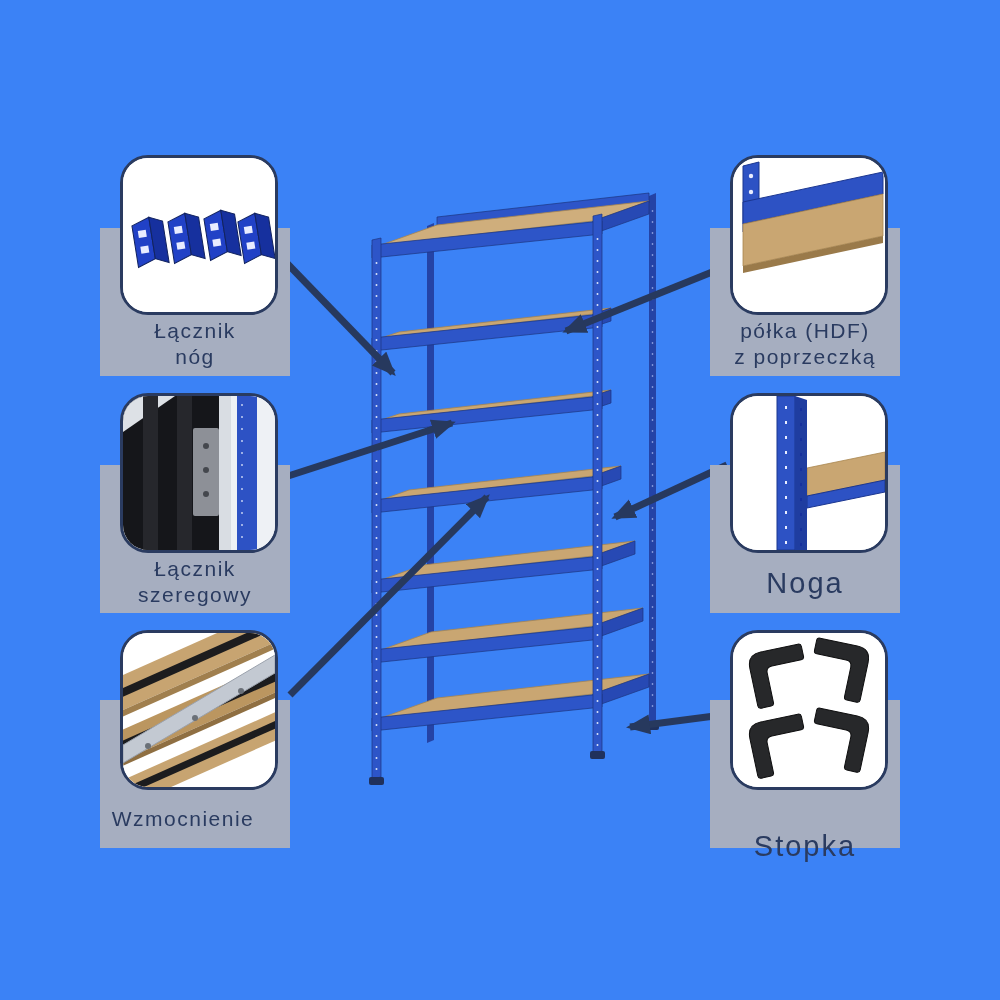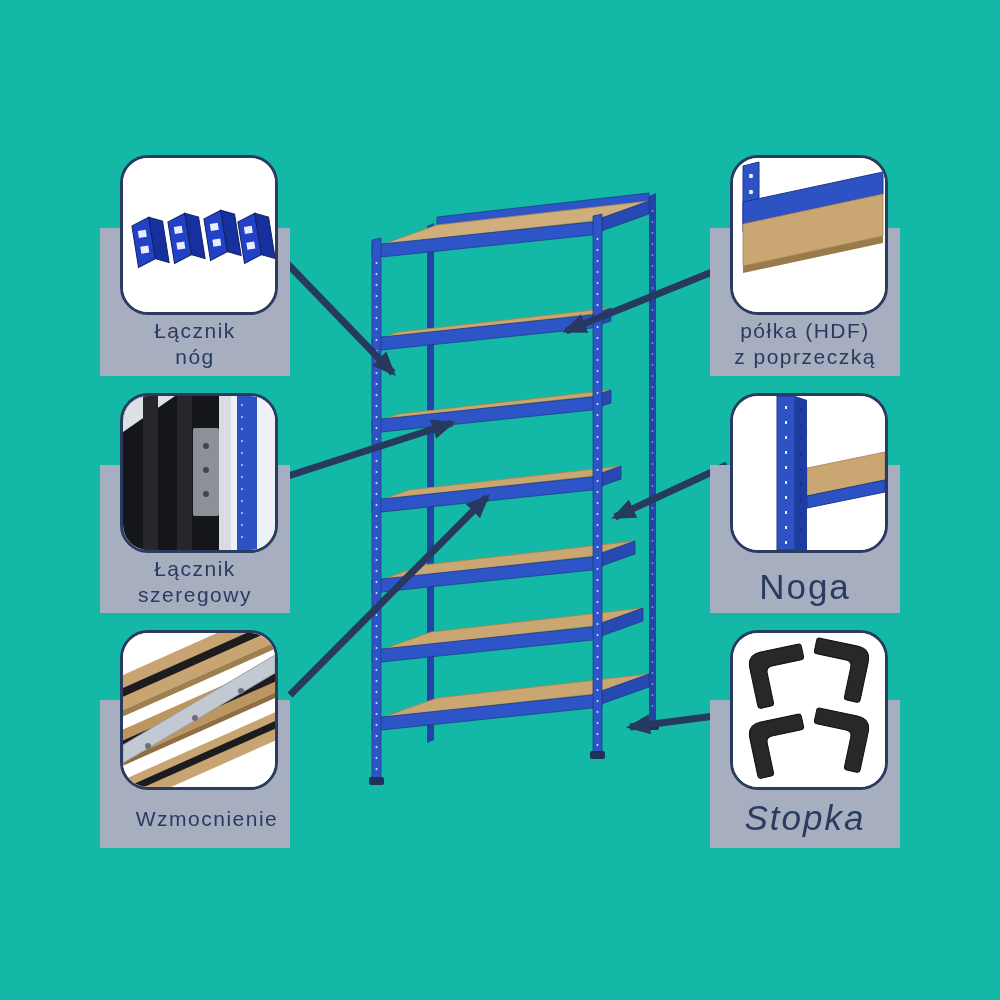--- a/index.html
+++ b/index.html
@@ -1,35 +1,35 @@
 <!DOCTYPE html>
 <html><head>
 <meta charset="utf-8">
 <style>
   * { margin:0; padding:0; box-sizing:border-box; }
   html,body { background:#ffffff; }
   body { width:1000px; height:1000px; font-family:"Liberation Sans", sans-serif; }
-  #stage { position:relative; width:1000px; height:1000px; background:#14b8a6; overflow:hidden; }
+  #stage { position:relative; width:1000px; height:1000px; background:#3b82f6; overflow:hidden; }
   #scene { position:absolute; left:0; top:0; width:1000px; height:1000px; }
   .label-bg {
     position:absolute; width:190px; height:148px;
     background:#A6AEC0;
   }
   .thumb {
     position:absolute; width:158px; height:160px;
     background:#ffffff; border:3px solid #2A3B60; border-radius:28px;
     overflow:hidden;
   }
   .thumb svg { display:block; width:100%; height:100%; }
   .callout-label {
     position:absolute; width:190px; text-align:center;
     color:#2A3B60; font-size:21px; line-height:1.25;
     letter-spacing:1.5px; white-space:pre-line;
   }
-  .callout-label.big { font-size:35px; letter-spacing:2px; }
+  .callout-label.big { font-size:29px; letter-spacing:2px; }
 </style>
 </head>
 <body>
 
 <div id="stage">
 
   <svg id="scene" viewBox="0 0 1000 1000" aria-hidden="true">
     <defs>
       <marker id="arrowhead" markerUnits="userSpaceOnUse" markerWidth="30" markerHeight="24" refX="20" refY="10" orient="auto">
         <path d="M0,0 L24,10 L0,20 Z" fill="#27395E"></path>
@@ -180,21 +180,21 @@
         <rect x="-30" y="26" width="220" height="8" fill="#1C1C1E"></rect>
         <rect x="-30" y="74" width="220" height="8" fill="#1C1C1E"></rect>
         <rect x="-30" y="118" width="220" height="7" fill="#1C1C1E"></rect>
       </g>
       <polygon points="0,112 152,22 152,40 0,130" fill="#C3C9D2" stroke="#9AA1AC" stroke-width="1"></polygon>
       <circle cx="25" cy="113" r="3" fill="#6A7078"></circle>
       <circle cx="72" cy="85" r="3" fill="#6A7078"></circle>
       <circle cx="118" cy="58" r="3" fill="#6A7078"></circle>
     </svg>
   </div>
-  <div class="callout-label" style="left:112px; top:806px;">Wzmocnienie</div>
+  <div class="callout-label" style="left:88px; top:806px;">Wzmocnienie</div>
 
   <div class="label-bg" style="left:710px; top:228px;"></div>
   <div class="thumb" style="left:730px; top:155px;">
     <svg viewBox="0 0 152 154">
       <rect width="152" height="154" fill="#ffffff"></rect>
       <polygon points="10,8 26,4 26,70 10,74" fill="#2D52C4" stroke="#1B3690"></polygon>
       <polygon points="10,44 150,14 150,36 10,66" fill="#2D52C4" stroke="#1B3690"></polygon>
       <polygon points="10,66 150,36 150,78 10,108" fill="#C9A672" stroke="#A8854E" stroke-width="0.8"></polygon>
       <polygon points="10,108 150,78 150,85 10,115" fill="#9A7A4A"></polygon>
       <circle cx="18" cy="18" r="2.2" fill="#E8ECFF"></circle>
@@ -231,15 +231,15 @@
         </g>
         <g transform="translate(14,92) rotate(-12)">
           <path d="M0,14 Q0,0 14,0 L52,0 Q55,0 55,3 L55,13 Q55,16 52,16 L22,16 Q16,16 16,22 L16,52 Q16,55 13,55 L3,55 Q0,55 0,52 Z"></path>
         </g>
         <g transform="translate(138,86) scale(-1,1) rotate(-12)">
           <path d="M0,14 Q0,0 14,0 L52,0 Q55,0 55,3 L55,13 Q55,16 52,16 L22,16 Q16,16 16,22 L16,52 Q16,55 13,55 L3,55 Q0,55 0,52 Z"></path>
         </g>
       </g>
     </svg>
   </div>
-  <div class="callout-label big" style="left:710px; top:796px;font-style:italic;">Stopka</div>
+  <div class="callout-label big" style="left:710px; top:828px;">Stopka</div>
 
 </div>
 
 </body></html>

